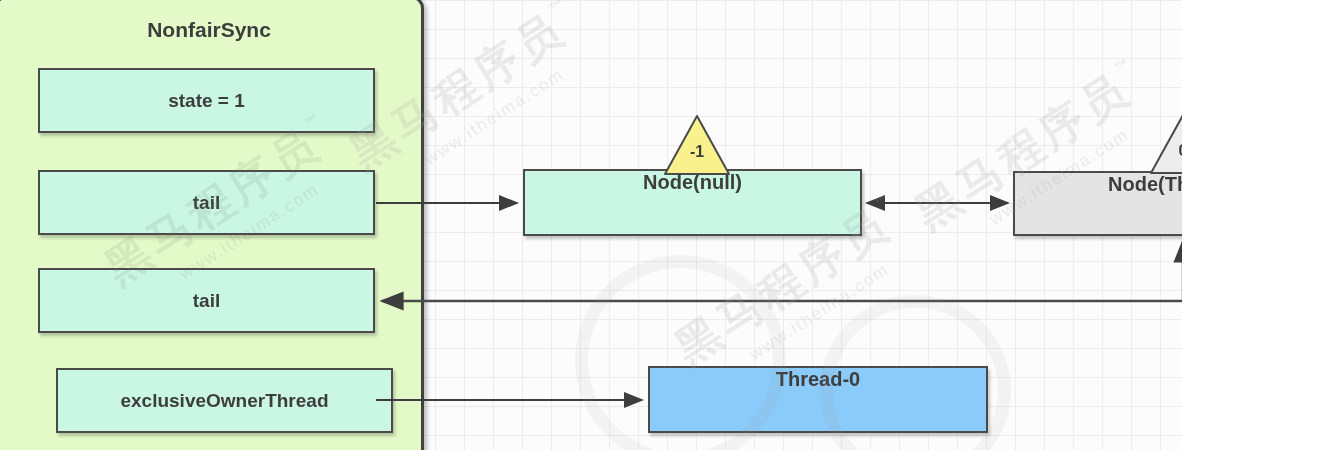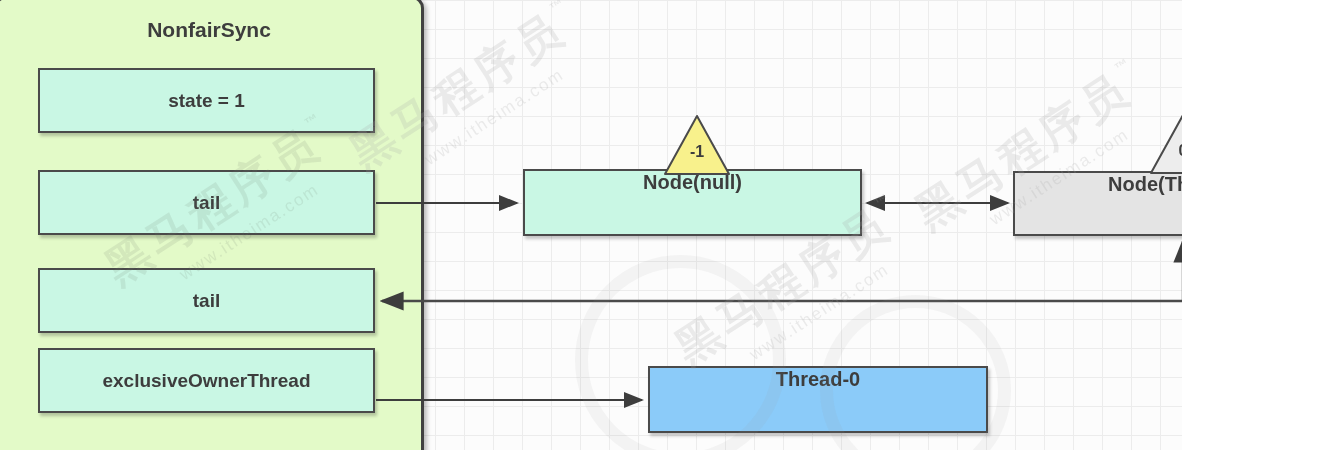--- a/index.html
+++ b/index.html
@@ -41,21 +41,21 @@
     background:#c9f7e4;
     border:2px solid #4a4a4a;
     box-shadow:2px 3px 3px rgba(0,0,0,0.22);
     display:flex;align-items:center;justify-content:center;
     font-size:19px;font-weight:700;
     z-index:2;
   }
   .fbox.state{top:68px;}
   .fbox.head{top:170px;}
   .fbox.tail{top:268px;}
-  .fbox.owner{top:348px;}
+  .fbox.owner{top:368px;margin-left:18px;}
 
   
   .node{
     position:absolute;
     border:2px solid #4a4a4a;
     box-shadow:2px 3px 3px rgba(0,0,0,0.22);
     display:flex;align-items:flex-start;justify-content:center;
     font-size:20px;font-weight:700;
     z-index:2;
   }

